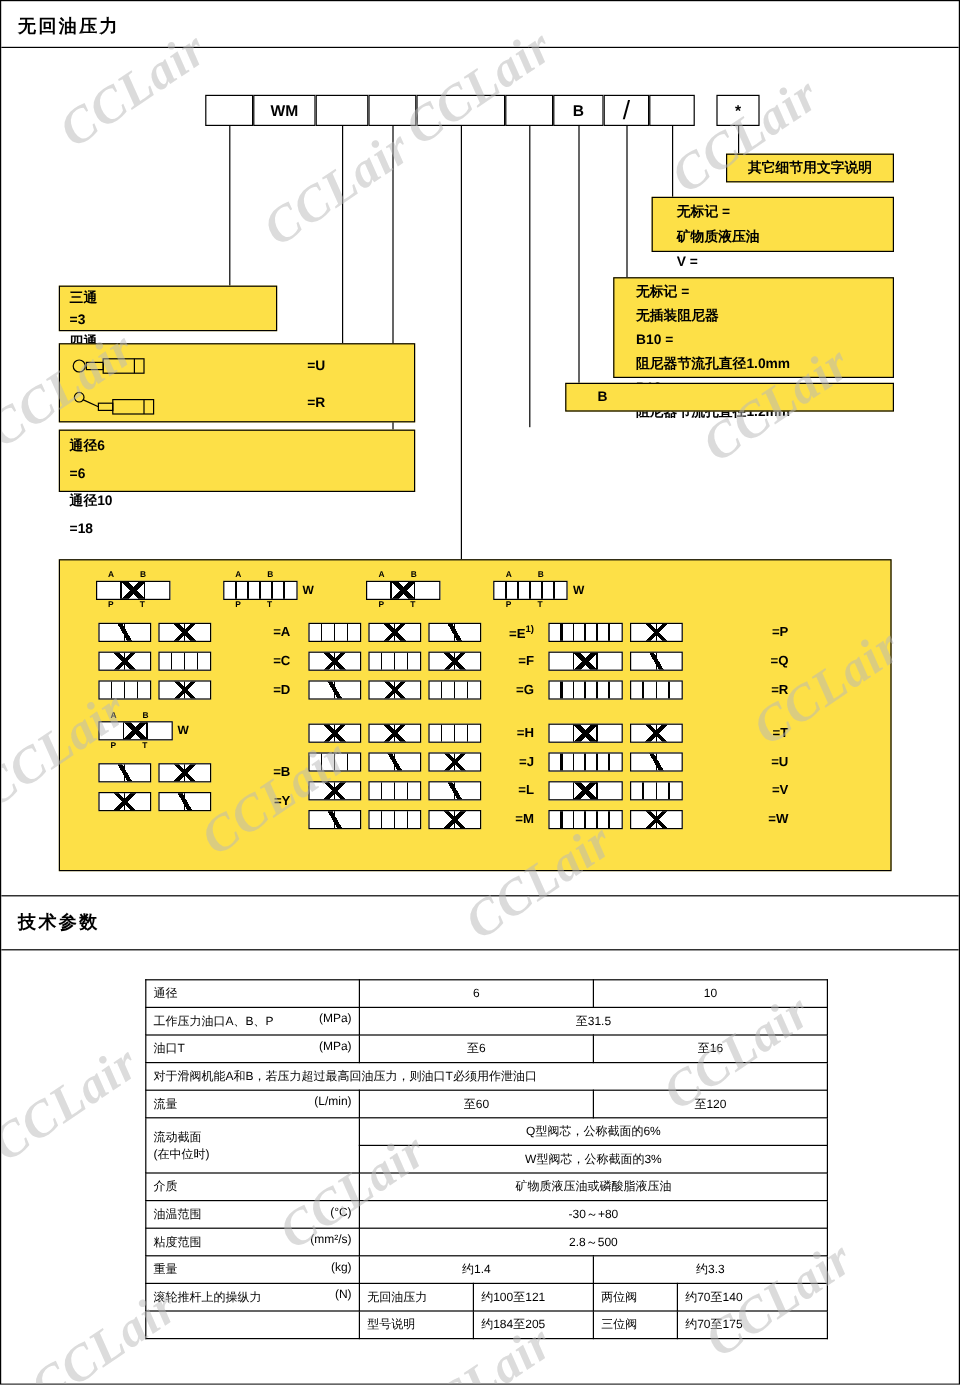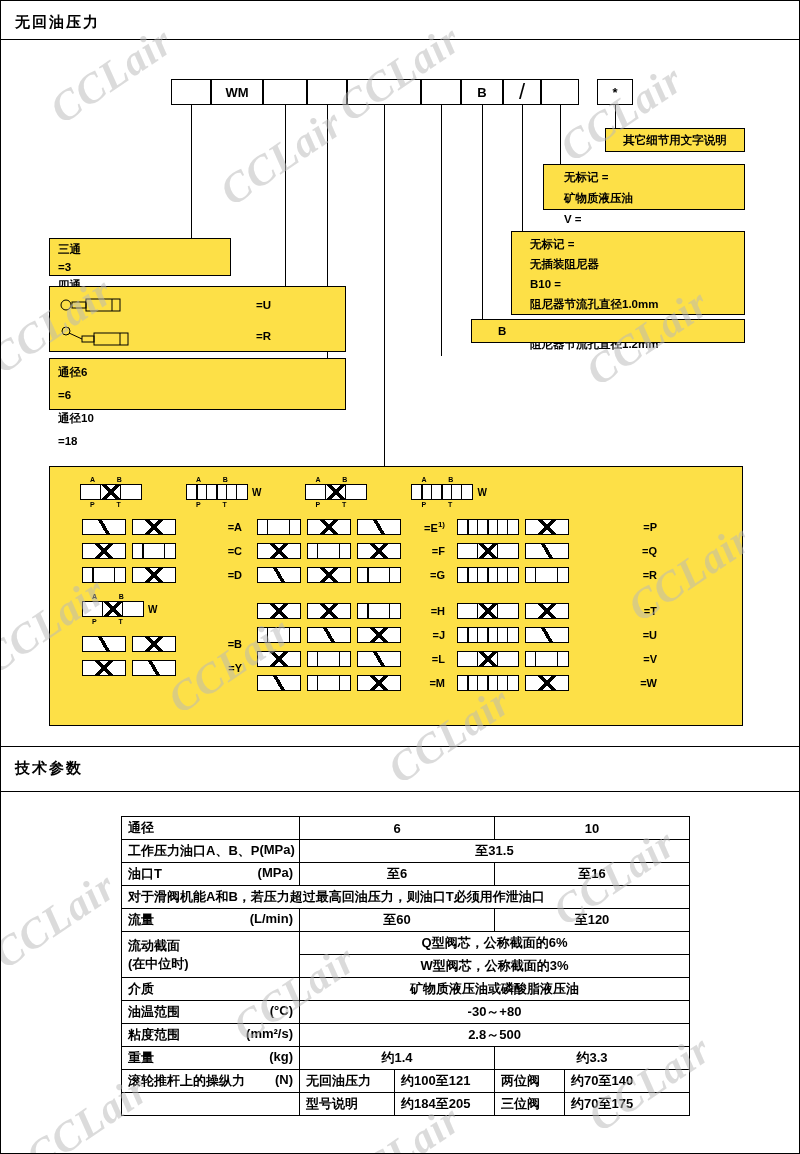--- a/index.html
+++ b/index.html
@@ -47,21 +47,21 @@
   .psym-strip { position:absolute; display:flex; gap:44px; }
 
   .spool-col { position:absolute; display:flex; flex-direction:column; }
   .spool-row { display:flex; align-items:center; gap:6px; height:24px; }
   .spool-row.gap-top { margin-top:12px; }
   .spool-label { margin-left:auto; font-size:11px; font-weight:bold; white-space:nowrap; }
   .spool-label sup { font-size:8px; }
 
   
   table.tech { position:absolute; left:120px; top:815px; width:568px; border-collapse:collapse; table-layout:fixed;
-               font-size:13px; font-weight:bold; z-index:3; background:#fff; }
+               font-size:10px; font-weight:normal; z-index:3; background:#fff; }
   table.tech td { border:1px solid #000; padding:1px 6px; height:23px; vertical-align:middle; }
   table.tech .ctr { text-align:center; }
   .lblf { display:flex; justify-content:space-between; white-space:nowrap; }
 
   .wm { position:absolute; z-index:20; font-family:"Liberation Serif","DejaVu Serif",serif; font-style:italic; font-weight:bold;
         font-size:42px; color:#b9b9b9; opacity:.5; transform:rotate(-34deg); pointer-events:none; letter-spacing:1px; white-space:nowrap; }
 </style>
 </head>
 <body>
 

